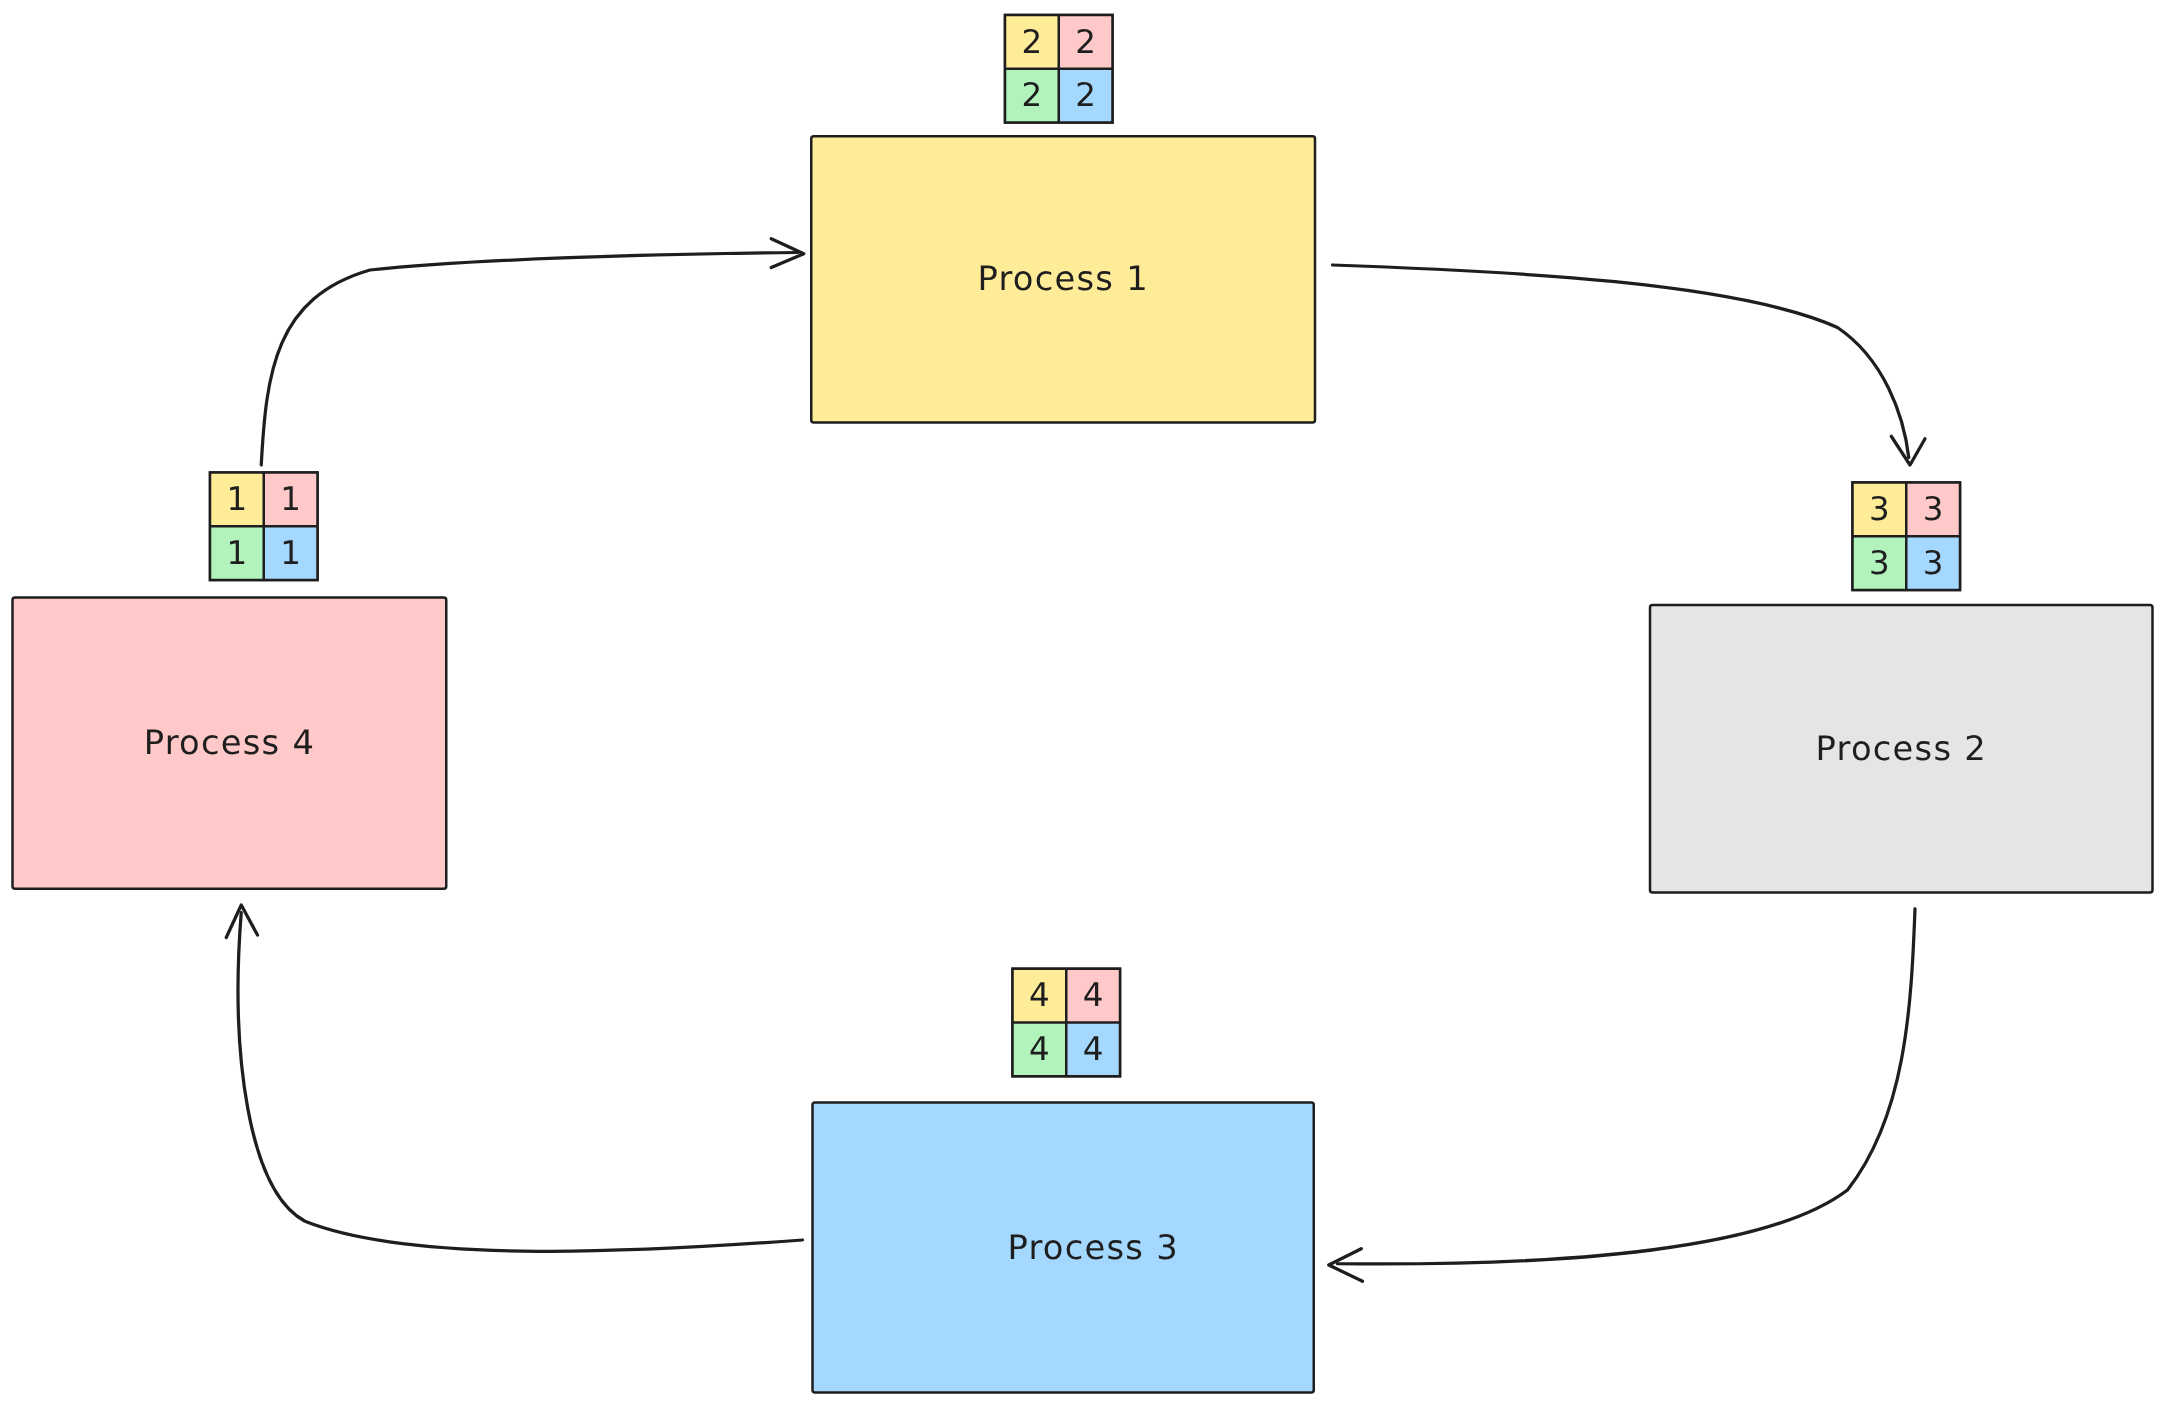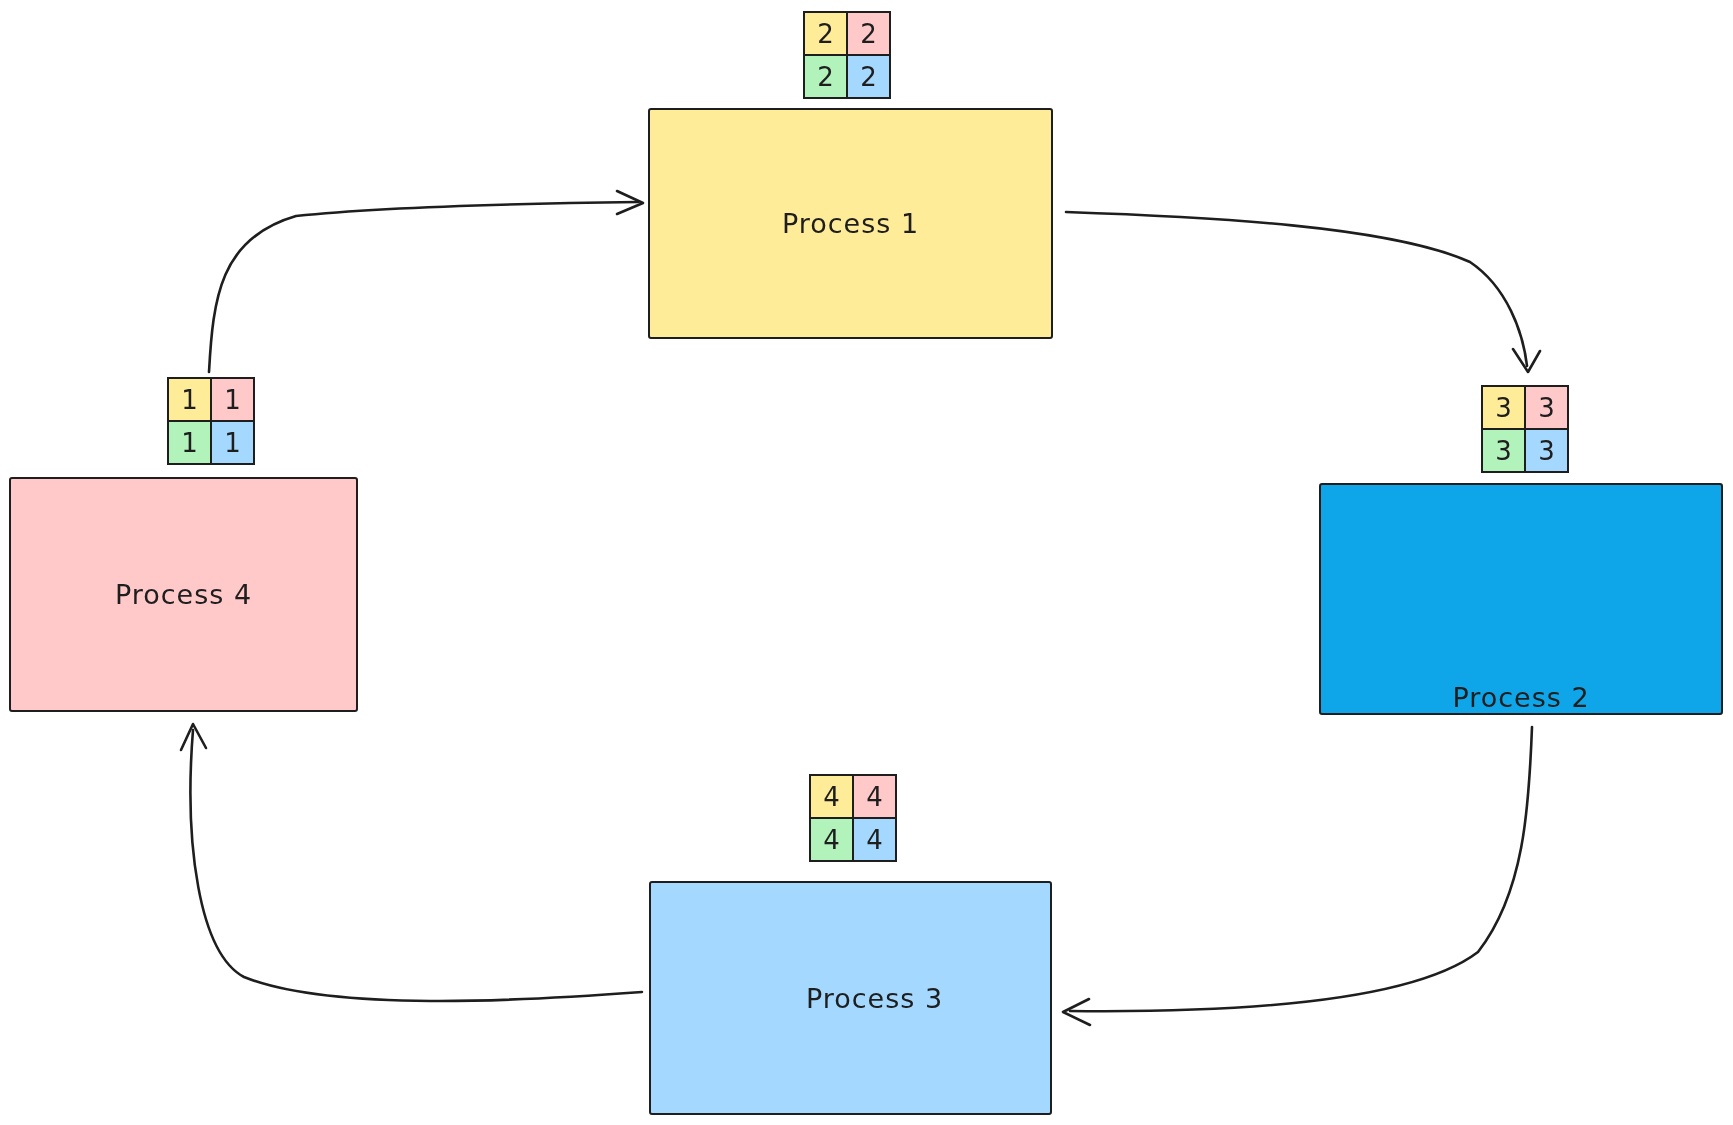--- a/index.html
+++ b/index.html
@@ -100,21 +100,21 @@
 
     <g>
       <path d="M 642 992 C 520 1001 332 1012 244 977 C 199 953 184 843 193 730"></path>
       <path d="M 181 750 L 193 724 L 206 748"></path>
     </g>
   </svg>
 
   <div class="process-box" id="box-p1" style="background: rgb(255, 236, 153);">
     <span class="process-label">Process 1</span>
   </div>
-  <div class="process-box" id="box-p2" style="background: #0ea5e9; align-items: flex-end;">
+  <div class="process-box" id="box-p2" style="background: #e5e5e5;">
     <span class="process-label">Process 2</span>
   </div>
   <div class="process-box" id="box-p3" style="background: rgb(165, 216, 255); padding-left: 48px;">
     <span class="process-label">Process 3</span>
   </div>
   <div class="process-box" id="box-p4" style="background: rgb(255, 201, 201);">
     <span class="process-label">Process 4</span>
   </div>
 
   <div class="token-grid" id="grid-p1">

